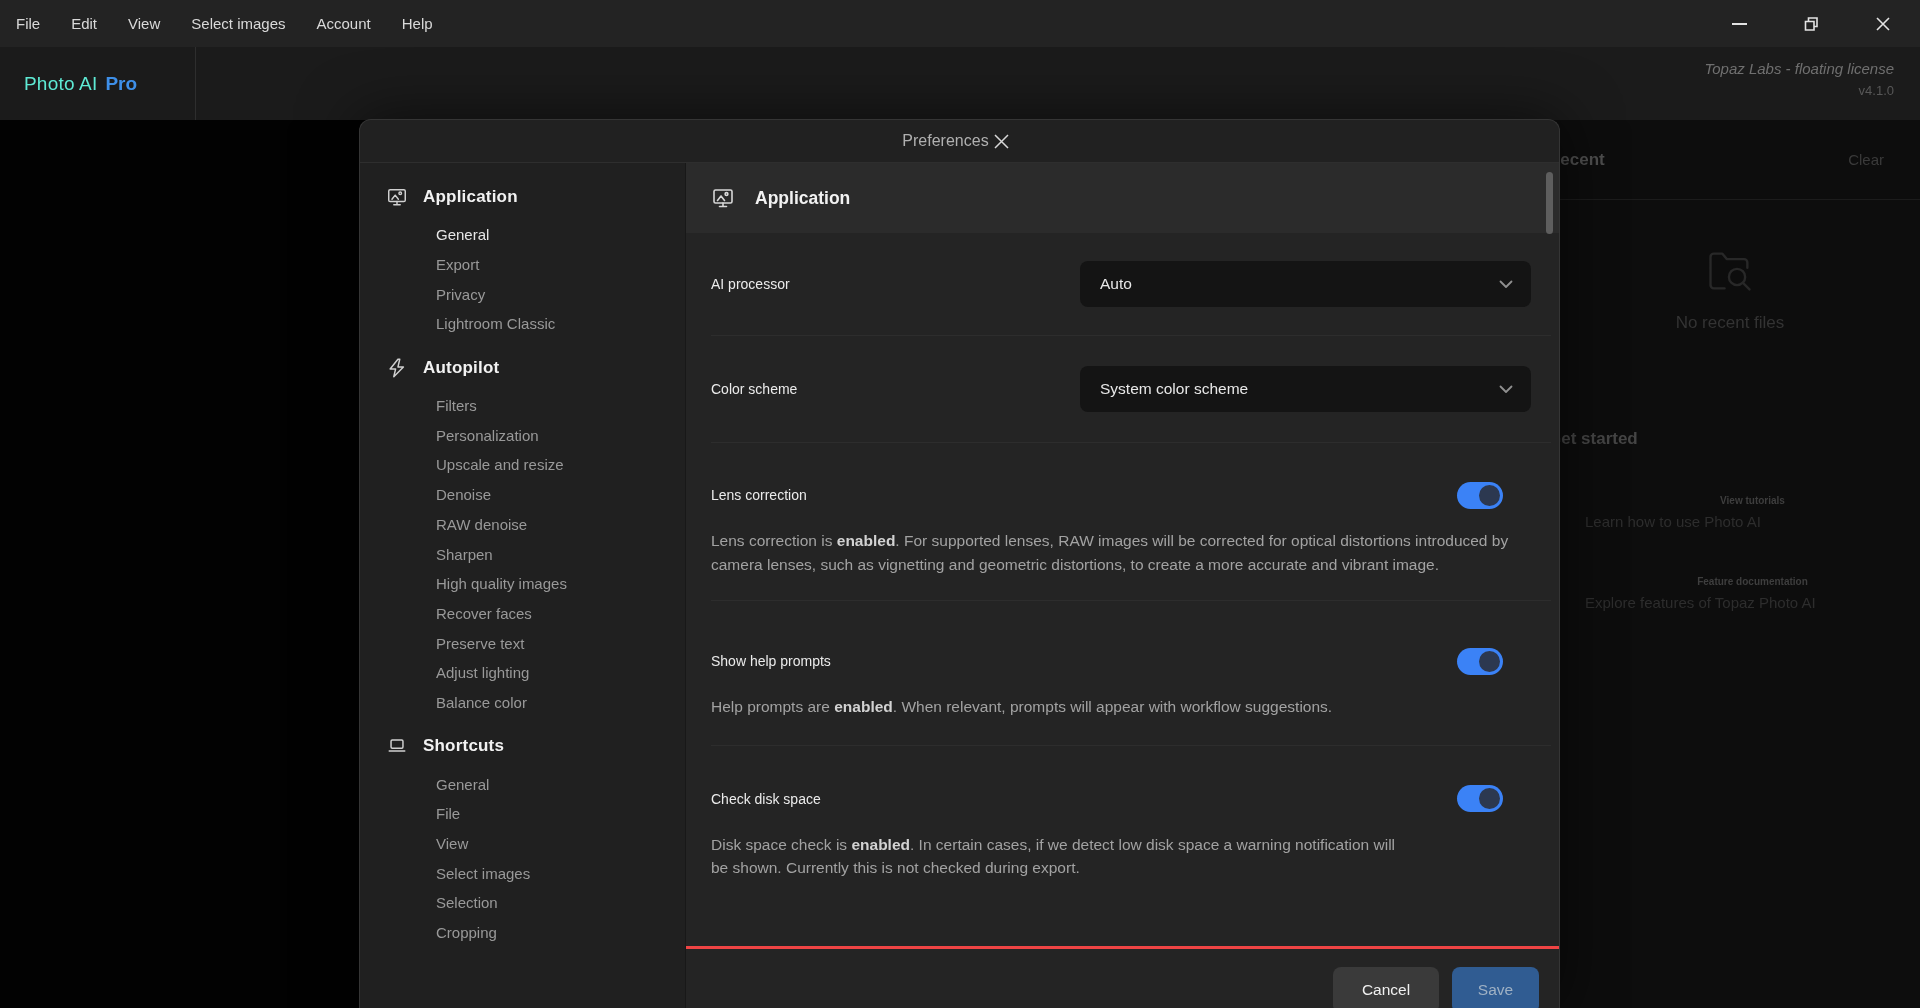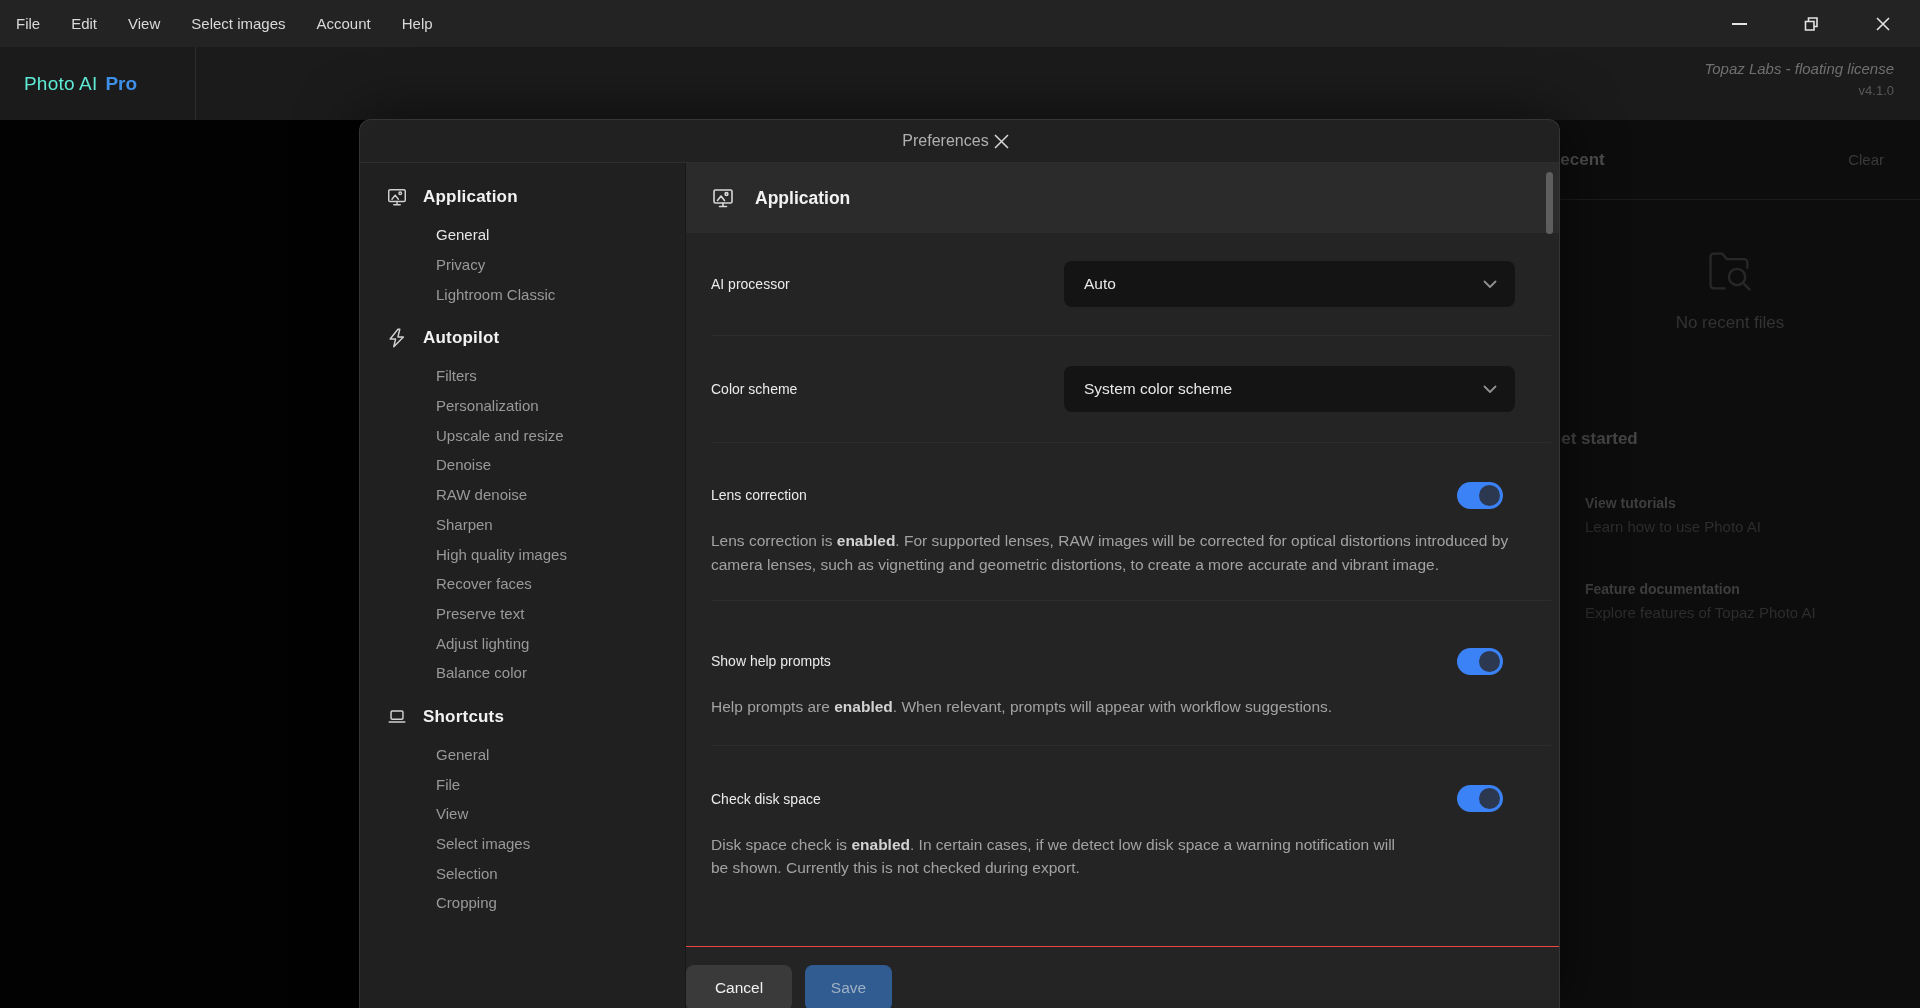--- a/index.html
+++ b/index.html
@@ -33,21 +33,21 @@
   .recent-header { height:80px; border-bottom:1px solid #1c1c1c; display:flex; align-items:center;
                    justify-content:space-between; padding:0 36px 0 8px; }
   .recent-title { font-size:17px; font-weight:bold; color:#4e4e4e; }
   .recent-clear { font-size:15px; color:#3a3a3a; }
   .empty-state { margin-top:45px; display:flex; flex-direction:column; align-items:center; }
   .empty-state svg { stroke:#282828; fill:none; stroke-width:2.2; stroke-linecap:round; stroke-linejoin:round; }
   .empty-text { margin-top:16px; font-size:17px; color:#333333; }
   .get-started { margin-top:96px; }
   .gs-title { padding-left:8px; font-size:17px; font-weight:bold; color:#454545; }
   .gs-item { padding-left:45px; margin-top:46px; }
-  .gs-item-title { font-size:14px; color:#3e3e3e; font-weight:bold; }
+  .gs-item-title { font-size:10px; color:#3e3e3e; font-weight:bold;text-align:center; }
   .gs-item-sub { font-size:15px; color:#2d2d2d; margin-top:7px; }
 
   
   .modal { position:absolute; left:359px; top:119px; width:1201px; height:889px; background:#212121;
            border:1px solid #353535; border-bottom:none; border-radius:12px 12px 0 0; overflow:hidden;
            box-shadow:0 0 60px rgba(0,0,0,.6); }
   .modal-header { height:43px; display:flex; align-items:center; justify-content:center;
                   padding:0 24px 0 22px; border-bottom:1px solid #2e2e2e; }
   .modal-title { font-size:16px; color:#b0b0b0; }
   .modal-close { width:26px; height:26px; display:flex; align-items:center; justify-content:center; cursor:default; }
@@ -67,39 +67,39 @@
   .main { flex:1; position:relative; background:#242424; display:flex; flex-direction:column; }
   .main-title-bar { height:70px; min-height:70px; background:#2b2b2b; display:flex; align-items:center;
                     gap:20px; padding-left:25px; }
   .main-title-bar svg { stroke:#d8d8d8; fill:none; stroke-width:1.6; stroke-linecap:round; stroke-linejoin:round; }
   .main-title { font-size:17.5px; font-weight:bold; color:#f2f2f2; }
   .rows { padding:0 8px 0 25px; }
   .row { border-bottom:1px solid #2d2d2d; }
   .row-select { height:103px; display:flex; align-items:center; justify-content:space-between; }
   .row-select.tall { height:107px; }
   .setting-label { font-size:14px; color:#ebebeb; }
-  .select-box { width:451px; height:46px; margin-right:36px; background:#141414; border-radius:8px;
+  .select-box { width:451px; height:46px; margin-right:20px; background:#141414; border-radius:8px;
                 display:flex; align-items:center; justify-content:space-between; padding:0 18px 0 20px; }
   .select-value { font-size:15.5px; color:#e8e8e8; }
   .select-box svg { stroke:#909090; fill:none; stroke-width:1.8; stroke-linecap:round; stroke-linejoin:round; }
   .row-toggle { }
   .toggle-line { height:40px; display:flex; align-items:center; justify-content:space-between; }
   .rt-lens { padding-top:32px; padding-bottom:24px; }
   .rt-help { padding-top:40px; padding-bottom:26px; }
   .rt-disk { padding-top:33px; padding-bottom:26px; }
   .toggle { width:46px; height:27px; margin-right:48px; background:#3b82f6; border-radius:13.5px; position:relative; }
   .toggle .knob { position:absolute; top:3px; right:3px; width:21px; height:21px; border-radius:50%; background:#2c3850; }
   .desc { margin-top:14px; font-size:15.5px; line-height:23.5px; color:#a2a2a2; }
   .desc b { color:#d2d2d2; font-weight:bold; }
   .desc.w-lens { max-width:805px; }
   .desc.w-help { max-width:900px; }
   .desc.w-disk { max-width:700px; }
 
-  .main-footer { margin-top:auto; border-top:1px solid #ef4444; height:62px; min-height:62px;
-                 display:flex; justify-content:flex-start; gap:13px; padding:18px 20px 0 0; }
+  .main-footer { margin-top:auto; border-top:3px solid #ef4444; height:62px; min-height:62px;
+                 display:flex; justify-content:flex-end; gap:13px; padding:18px 20px 0 0; }
   .btn { height:46px; border:none; border-radius:8px; font-size:15.5px;
          font-family:"Liberation Sans","DejaVu Sans",sans-serif; }
   .btn-cancel { width:106px; background:#3a3a3a; color:#f0f0f0; }
   .btn-save { width:87px; background:#305c92; color:#9fb1c4; }
 
   .scroll-thumb { position:absolute; right:6px; top:9px; width:7px; height:62px; background:#5e5e5e; border-radius:4px; }
 </style>
 </head>
 <body>
 
@@ -189,20 +189,21 @@
           <div class="nav-section-header">
             <svg width="22" height="22" viewBox="0 0 24 24">
               <rect x="3" y="4" width="18" height="13" rx="1.5"></rect>
               <circle cx="15.5" cy="8" r="1.4"></circle>
               <path d="M6.5 14.5 L10 10 l3.5 4.5"></path>
               <path d="M12 17 v3.5 M8.5 20.5 h7"></path>
             </svg>
             <span class="nav-section-label">Application</span>
           </div>
           <div class="nav-item active">General</div>
+          <div class="nav-item">Export</div>
           <div class="nav-item">Privacy</div>
           <div class="nav-item">Lightroom Classic</div>
         </div>
 
         <div class="nav-section">
           <div class="nav-section-header">
             <svg width="22" height="22" viewBox="0 0 24 24">
               <path d="M13 2.5 L4.5 13 h6 l-2 8.5 L19 11 h-6 l2 -8.5 z"></path>
             </svg>
             <span class="nav-section-label">Autopilot</span>

